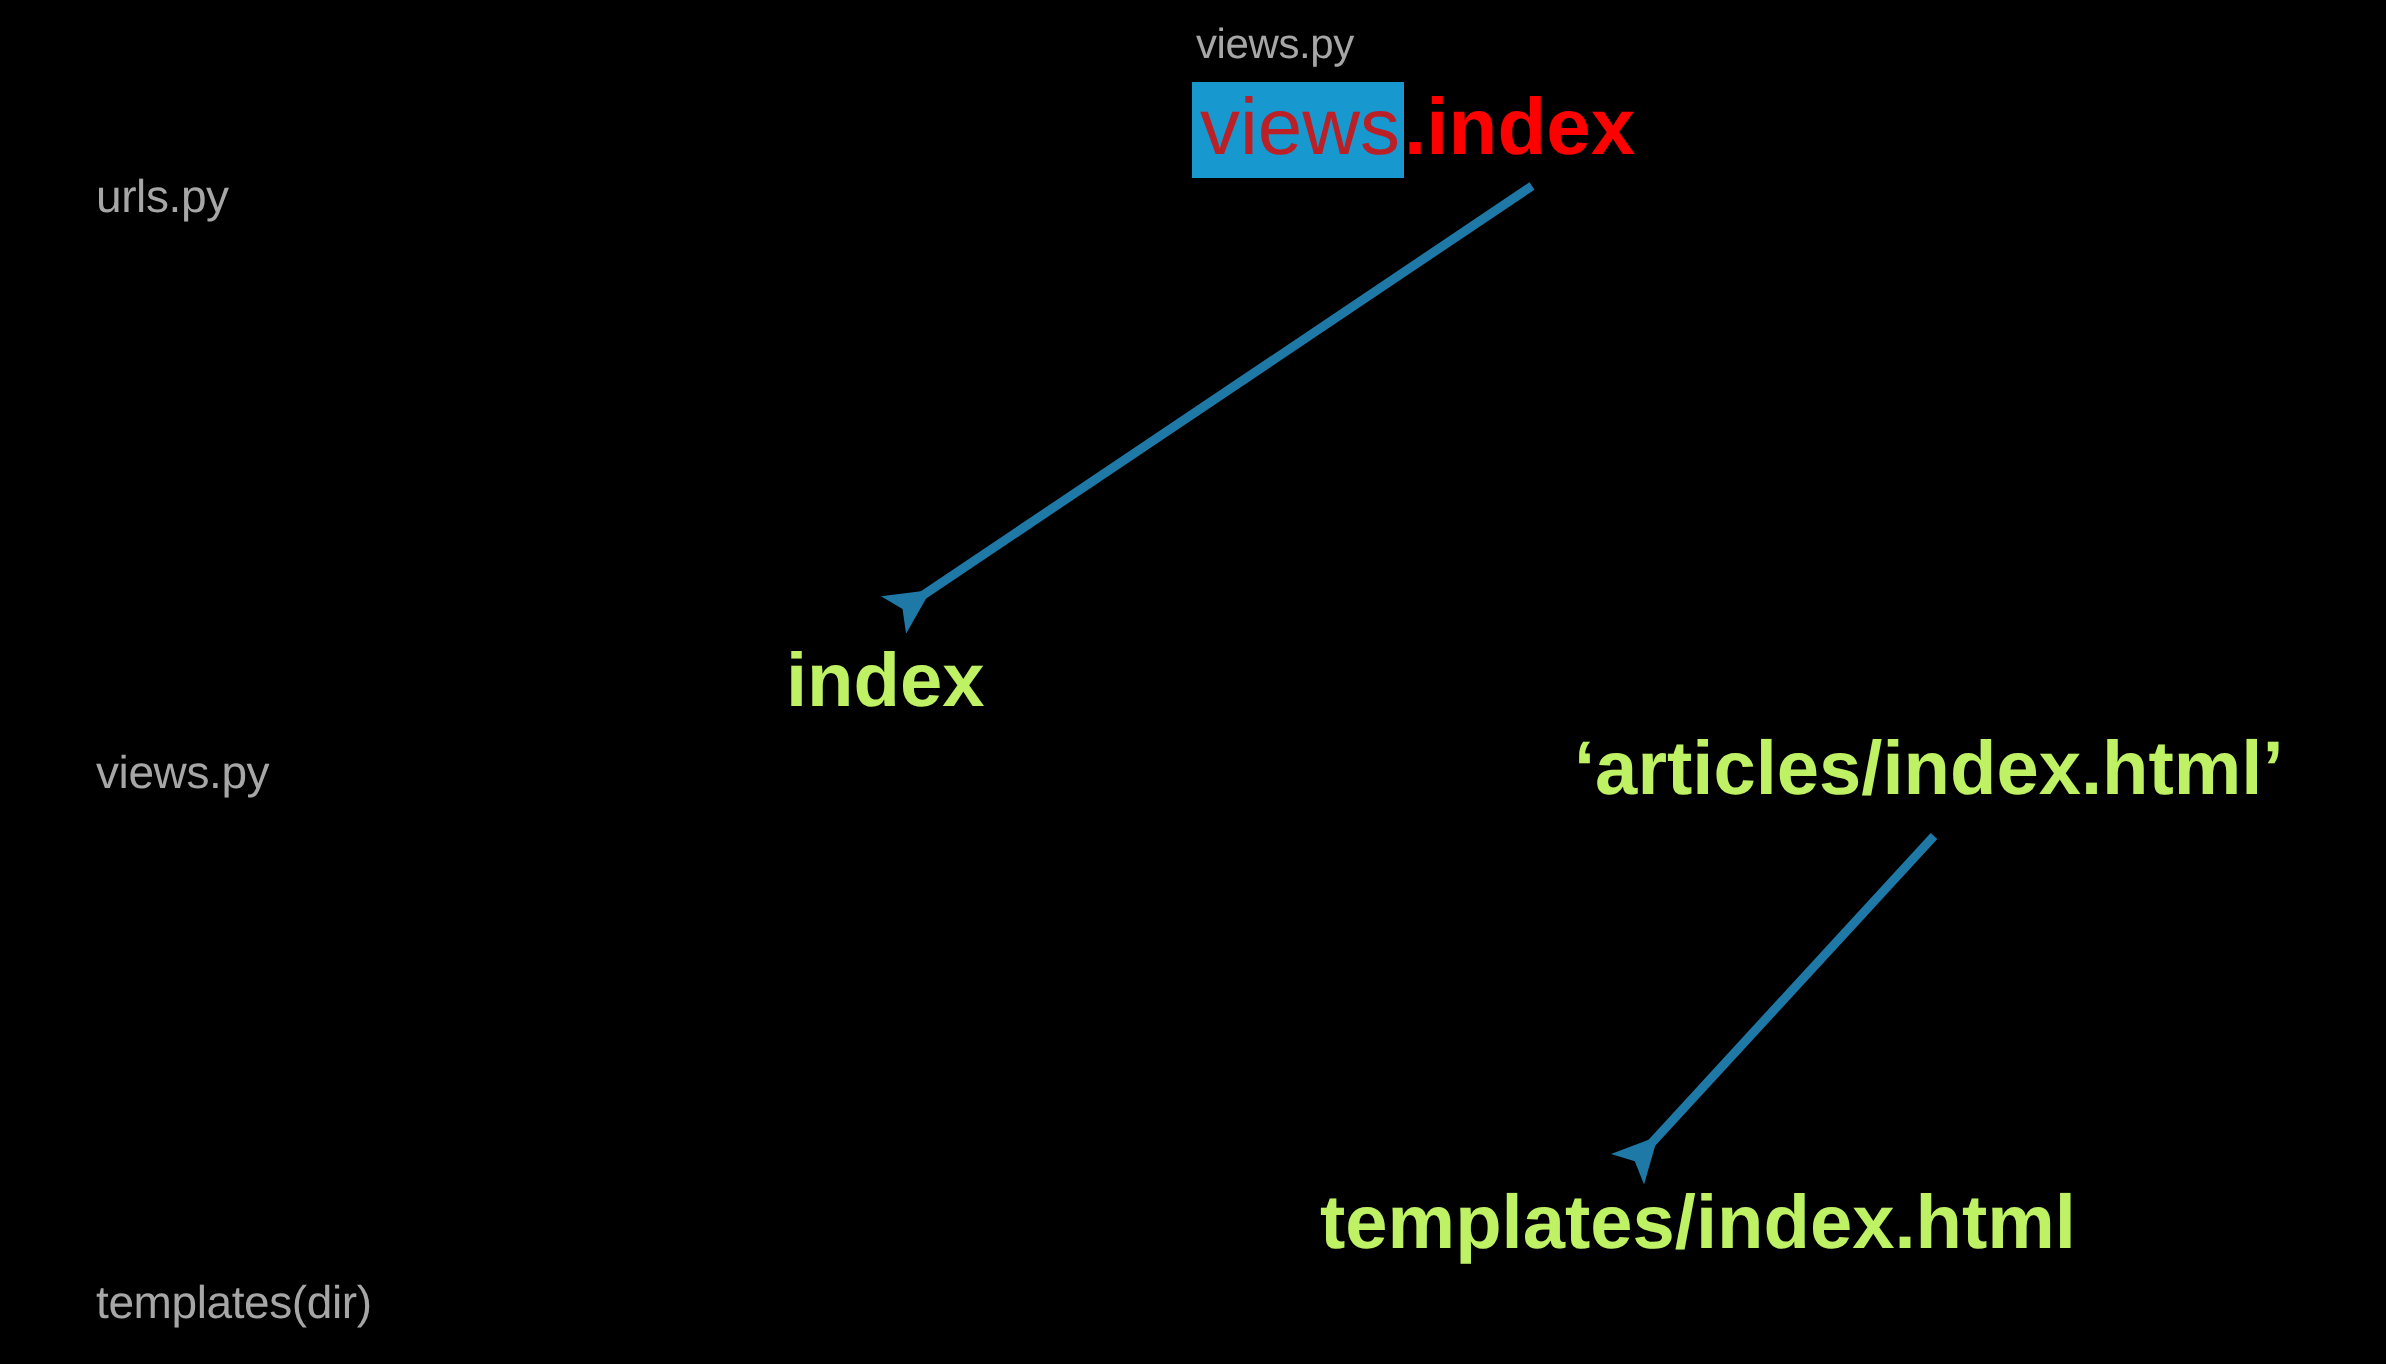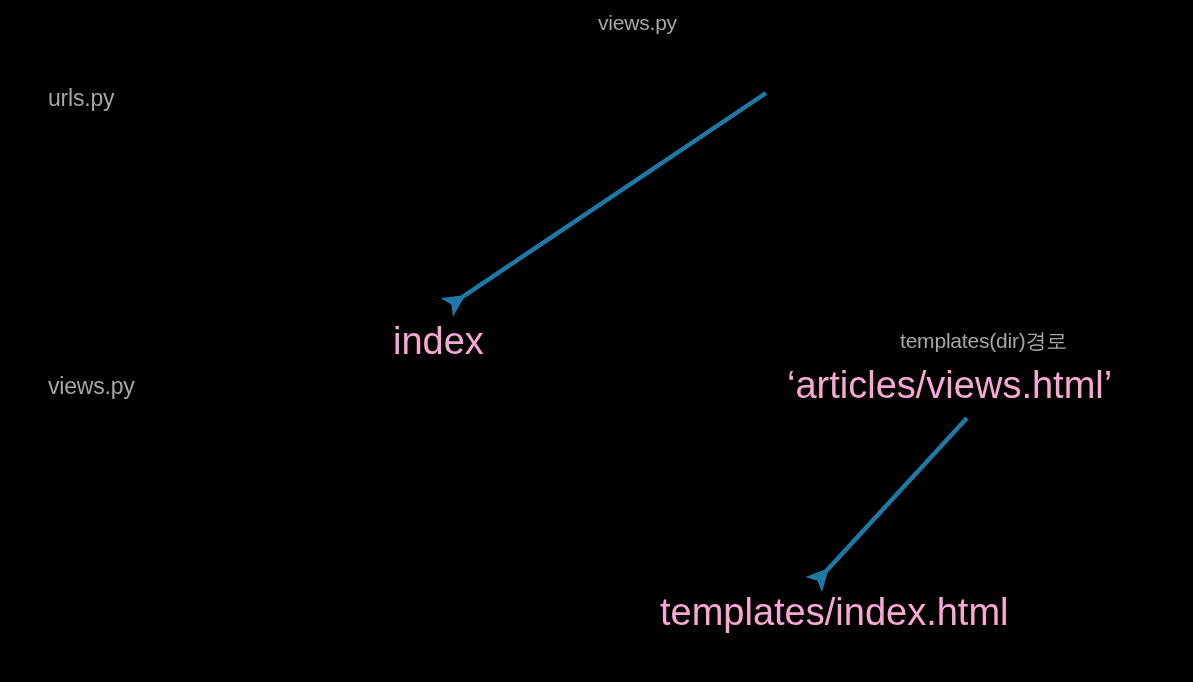--- a/index.html
+++ b/index.html
@@ -39,22 +39,22 @@
   .caption {
     color: #a6a6a6;
     font-weight: normal;
     letter-spacing: -0.2px;
   }
   .caption-lg { font-size: 23px; }
   .caption-md { font-size: 21px; }
 
   
   .code-red {
-    color: #f9a8d4;
-    font-weight: normal;
+    color: #bef264;
+    font-weight: bold;
   }
   .code-bright {
     color: #fe0000;
     font-weight: bold;
   }
 
   
   .hl {
     background: #1798cf;
     color: #bb2026;
@@ -95,25 +95,28 @@
 
     <line x1="766" y1="93" x2="452" y2="304" stroke="#1f79a7" stroke-width="4.5" marker-end="url(#head1)"></line>
 
     <line x1="967" y1="418" x2="818" y2="580" stroke="#1f79a7" stroke-width="4.5" marker-end="url(#head2)"></line>
   </svg>
 
   <div class="node caption caption-lg" id="label-urls">urls.py</div>
 
   <div class="node caption caption-lg" id="label-views">views.py</div>
 
+  <div class="node caption caption-lg" id="label-templates">templates(dir)</div>
 
   <div class="node caption caption-md" id="caption-viewspy">views.py</div>
 
+  <div class="node" id="code-views-index">
+    <span class="hl">views</span><span class="code-bright">.index</span>
+  </div>
 
   <div class="node code-red" id="code-index">index</div>
 
-  <div class="node caption caption-md" id="caption-templates-path">templates(dir)경로</div>
 
-  <div class="node code-red" id="code-articles-path">‘articles/views.html’</div>
+  <div class="node code-red" id="code-articles-path">‘articles/index.html’</div>
 
   <div class="node code-red" id="code-articles-file">templates/index.html</div>
 
 </div>
 
 </body></html>

